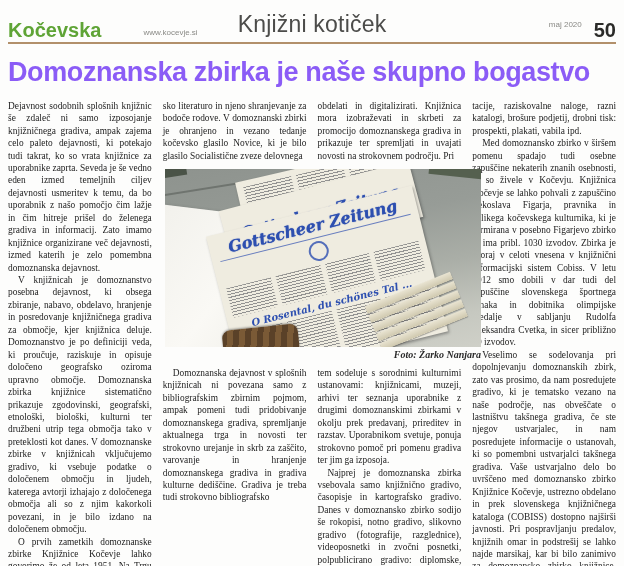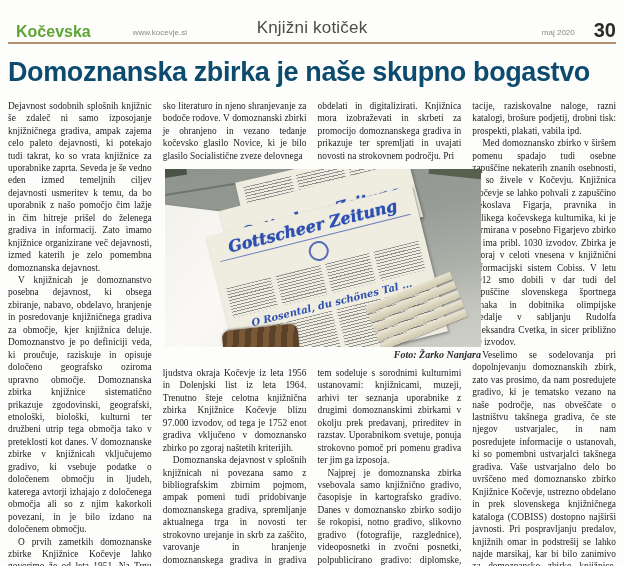--- a/index.html
+++ b/index.html
@@ -3,34 +3,34 @@
 <meta charset="utf-8">
 <style>
   html,body{margin:0;padding:0;background:#e8e8e8;}
   .page{
     position:relative;width:624px;height:566px;background:#fdfdfc;
     overflow:hidden;font-family:"Liberation Serif",serif;color:#1d1d1d;
     box-sizing:border-box;
   }
   
   .masthead{position:relative;height:40px;margin:0 8px;display:flex;align-items:flex-end;}
-  .brand{font-family:"Liberation Sans",sans-serif;font-weight:bold;font-size:16px;color:#5fa436;line-height:1;margin-left:8px;}
+  .brand{font-family:"Liberation Sans",sans-serif;font-weight:bold;font-size:20px;color:#5fa436;line-height:1;}
   .website{font-family:"Liberation Sans",sans-serif;font-size:8px;color:#8a8a86;margin-left:42px;margin-bottom:3px;}
   .section{
     position:absolute;left:0;right:0;text-align:center;bottom:2px;
-    font-family:"Liberation Sans",sans-serif;font-size:17px;color:#4c4c4a;letter-spacing:.2px;
+    font-family:"Liberation Sans",sans-serif;font-size:23px;color:#4c4c4a;letter-spacing:.2px;
   }
-  .issue-wrap{margin-left:auto;display:flex;align-items:flex-end;gap:19px;}
+  .issue-wrap{margin-left:auto;display:flex;gap:12px;}
   .issue{font-family:"Liberation Sans",sans-serif;font-size:8px;color:#8a8a86;margin-bottom:3px;}
   .page-num{font-family:"Liberation Sans",sans-serif;font-weight:bold;font-size:20px;color:#2b2b29;line-height:1;}
   .rule{border-bottom:2px solid #b2906b;margin:2px 8px 0;}
   
   .headline{
     font-family:"Liberation Sans",sans-serif;font-weight:bold;font-size:27px;
-    letter-spacing:-0.4px;color:#0c4a6e;margin:14px 8px 12px;line-height:1.1;
+    letter-spacing:-0.4px;color:#8b5cf6;margin:14px 8px 12px;line-height:1.1;
   }
   
   .article-body{
     position:relative;margin:0 8px;display:grid;
     grid-template-columns:repeat(4,1fr);column-gap:11px;
   }
   .col{font-size:9.4px;line-height:12.45px;text-align:justify;color:#232323;}
   .col p{margin:0;}
   .col p.indent{text-indent:10px;}
   .photo-spacer{height:205px;}
@@ -89,39 +89,38 @@
 <body>
 
 <div class="page">
 
   <div class="masthead">
     <span class="brand">Kočevska</span>
     <span class="website">www.kocevje.si</span>
     <span class="section">Knjižni kotiček</span>
     <span class="issue-wrap">
       <span class="issue">maj 2020</span>
-      <span class="page-num">30</span>
+      <span class="page-num">50</span>
     </span>
   </div>
   <div class="rule"></div>
 
   <h1 class="headline">Domoznanska zbirka je naše skupno bogastvo</h1>
 
   <div class="article-body">
 
     <div class="col">
       <p>Dejavnost sodobnih splošnih knjižnic še zdaleč ni samo izposojanje knjižničnega gradiva, ampak zajema celo paleto dejavnosti, ki potekajo tudi takrat, ko so vrata knjižnice za uporabnike zaprta. Seveda je še vedno eden izmed temeljnih ciljev dejavnosti usmeritev k temu, da bo uporabnik z našo pomočjo čim lažje in čim hitreje prišel do želenega gradiva in informacij. Zato imamo knjižnice organizirane več dejavnosti, izmed katerih je zelo pomembna domoznanska dejavnost.</p>
       <p class="indent">V knjižnicah je domoznanstvo posebna dejavnost, ki obsega zbiranje, nabavo, obdelavo, hranjenje in posredovanje knjižničnega gradiva za območje, kjer knjižnica deluje. Domoznanstvo je po definiciji veda, ki proučuje, raziskuje in opisuje določeno geografsko oziroma upravno območje. Domoznanska zbirka knjižnice sistematično prikazuje zgodovinski, geografski, etnološki, biološki, kulturni ter družbeni utrip tega območja tako v preteklosti kot danes. V domoznanske zbirke v knjižnicah vključujemo gradivo, ki vsebuje podatke o določenem območju in ljudeh, katerega avtorji izhajajo z določenega območja ali so z njim kakorkoli povezani, in je bilo izdano na določenem območju.</p>
       <p class="indent">O prvih zametkih domoznanske zbirke Knjižnice Kočevje lahko govorimo že od leta 1951. Na Trgu zbora odposlancev 8 se odprejo vrata Knjižnice Kočevje s prvo poklicno knjižničarko in 1543 knjigami. V Knjižnici Kočevje se je že od prvih začetkov delovanja razvijal čut za domoznan-</p>
     </div>
 
     <div class="col">
       <p>sko literaturo in njeno shranjevanje za bodoče rodove. V domoznanski zbirki je ohranjeno in vezano tedanje kočevsko glasilo Novice, ki je bilo glasilo Socialistične zveze delovnega</p>
       <div class="photo-spacer"></div>
-      <p>ljudstva okraja Kočevje iz leta 1956 in Dolenjski list iz leta 1964. Trenutno šteje celotna knjižnična zbirka Knjižnice Kočevje blizu 97.000 izvodov, od tega je 1752 enot gradiva vključeno v domoznansko zbirko po zgoraj naštetih kriterijih.</p>
       <p class="indent">Domoznanska dejavnost v splošnih knjižnicah ni povezana samo z bibliografskim zbirnim pojmom, ampak pomeni tudi pridobivanje domoznanskega gradiva, spremljanje aktualnega trga in novosti ter strokovno urejanje in skrb za zaščito, varovanje in hranjenje domoznanskega gradiva in gradiva kulturne dediščine. Gradiva je treba tudi strokovno bibliografsko</p>
     </div>
 
     <div class="col">
       <p>obdelati in digitalizirati. Knjižnica mora izobraževati in skrbeti za promocijo domoznanskega gradiva in prikazuje ter spremljati in uvajati novosti na strokovnem področju. Pri</p>
       <div class="photo-spacer"></div>
       <p>tem sodeluje s sorodnimi kulturnimi ustanovami: knjižnicami, muzeji, arhivi ter seznanja uporabnike z drugimi domoznanskimi zbirkami v okolju prek predavanj, prireditev in razstav. Uporabnikom svetuje, ponuja strokovno pomoč pri pomenu gradiva ter jim ga izposoja.</p>
       <p class="indent">Najprej je domoznanska zbirka vsebovala samo knjižnično gradivo, časopisje in kartografsko gradivo. Danes v domoznansko zbirko sodijo še rokopisi, notno gradivo, slikovno gradivo (fotografije, razglednice), videoposnetki in zvočni posnetki, polpublicirano gradivo: diplomske, magistrske naloge, doktorske diser-</p>
     </div>
 

